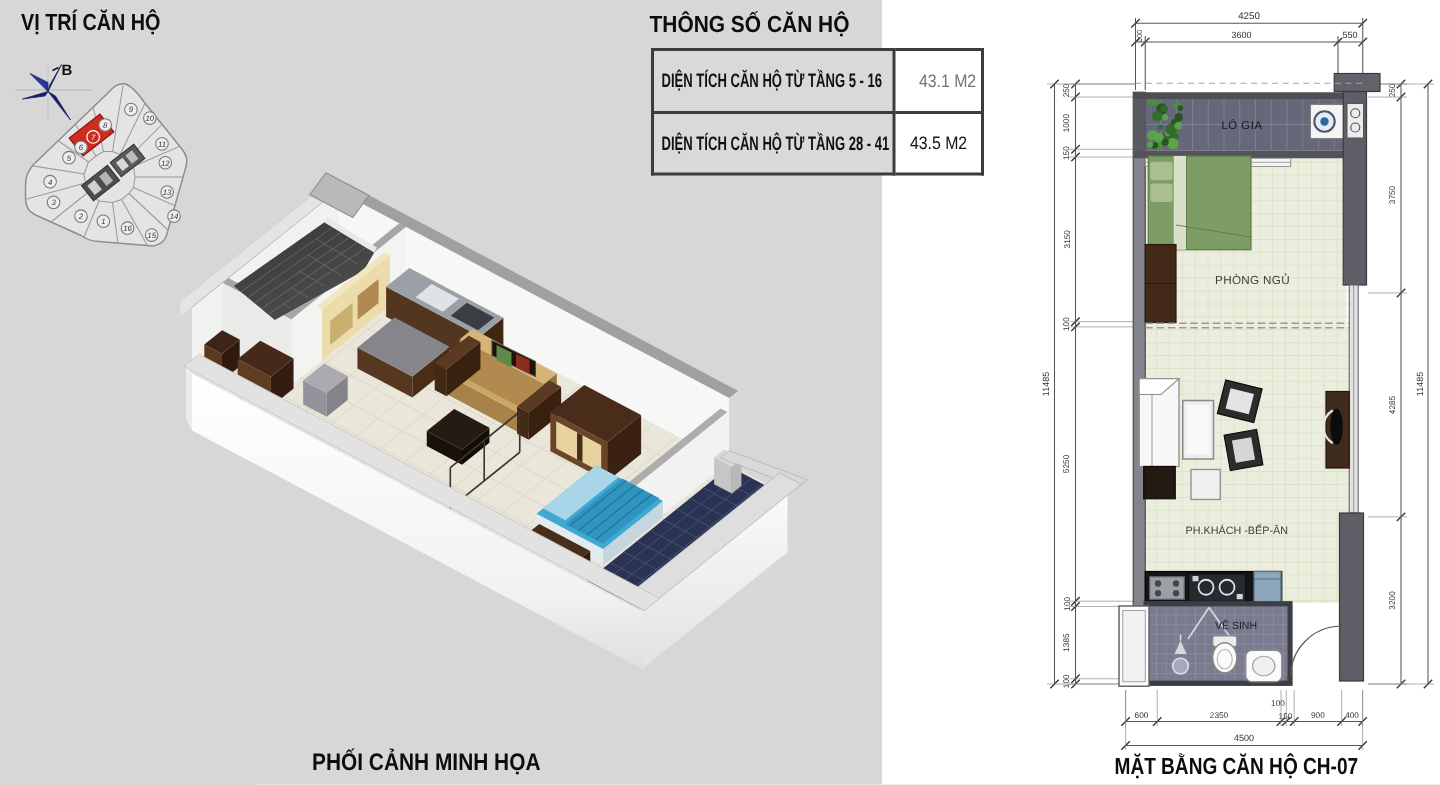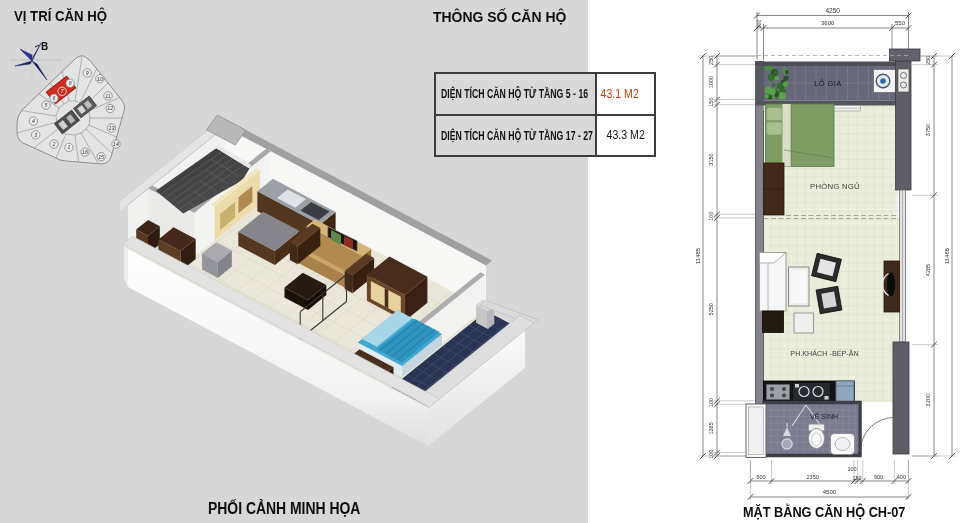--- a/index.html
+++ b/index.html
@@ -105,30 +105,30 @@
         <polygon points="22,25 5,30 20,28"></polygon>
         <polygon points="22,25 37,44 27,28"></polygon>
       </g>
 <line x1="25" y1="11" x2="29" y2="9" stroke="#111" stroke-width="1"></line>
 <text x="31" y="14" font-family="Liberation Sans,sans-serif" font-size="10" font-weight="bold" fill="#111">B</text>
 </svg>
 </div>
 
 <div class="abs" style="left:433px;top:8px;font-size:15.5px;font-weight:bold;color:#0d0d0d;white-space:nowrap;transform:scaleX(0.9);transform-origin:0 50%;">THÔNG SỐ CĂN HỘ</div>
 
-<div class="abs" style="left:434px;top:32px;width:222px;height:85px;margin-top:40px;">
+<div class="abs" style="left:434px;top:32px;width:222px;height:85px;">
   <table style="border-collapse:collapse;width:100%;height:100%;table-layout:fixed;">
     <tbody>
         <tr>
       <td style="border:2px solid #3c3c3c;background:#d9d9d9;font-size:13px;font-weight:bold;color:#111;padding:0 0 0 5px;width:154px;"><span>DIỆN TÍCH CĂN HỘ TỪ TẦNG 5 - 16</span></td>
-      <td style="border:2px solid #3c3c3c;background:#ffffff;font-size:12px;color:#c2410c;text-align:left;"><span style="transform:scaleX(0.88);transform-origin:50% 50%;">43.1 M2</span></td>
+      <td style="border:2px solid #3c3c3c;background:#ffffff;font-size:12px;color:#737373;text-align:right;"><span style="transform:scaleX(0.88);transform-origin:50% 50%;">43.1 M2</span></td>
     </tr>
     <tr>
-      <td style="border:2px solid #3c3c3c;background:#d9d9d9;font-size:13px;font-weight:bold;color:#111;padding:0 0 0 5px;"><span>DIỆN TÍCH CĂN HỘ TỪ TẦNG 17 - 27</span></td>
-      <td style="border:2px solid #3c3c3c;background:#ffffff;font-size:12px;color:#111;text-align:center;"><span style="transform:scaleX(0.88);transform-origin:50% 50%;">43.3 M2</span></td>
+      <td style="border:2px solid #3c3c3c;background:#d9d9d9;font-size:13px;font-weight:bold;color:#111;padding:0 0 0 5px;"><span>DIỆN TÍCH CĂN HỘ TỪ TẦNG 28 - 41</span></td>
+      <td style="border:2px solid #3c3c3c;background:#ffffff;font-size:12px;color:#111;text-align:center;"><span style="transform:scaleX(0.88);transform-origin:50% 50%;">43.5 M2</span></td>
     </tr>
   </tbody>
     </table>
 </div>
 
 <div class="abs" style="left:0;top:0;width:960px;height:523px;">
 <svg width="960" height="523" viewBox="0 0 960 523">
 <defs>
 <linearGradient id="bathg" x1="0" y1="0" x2="0.7" y2="1">
           <stop offset="0" stop-color="#8f8f8f"></stop>

